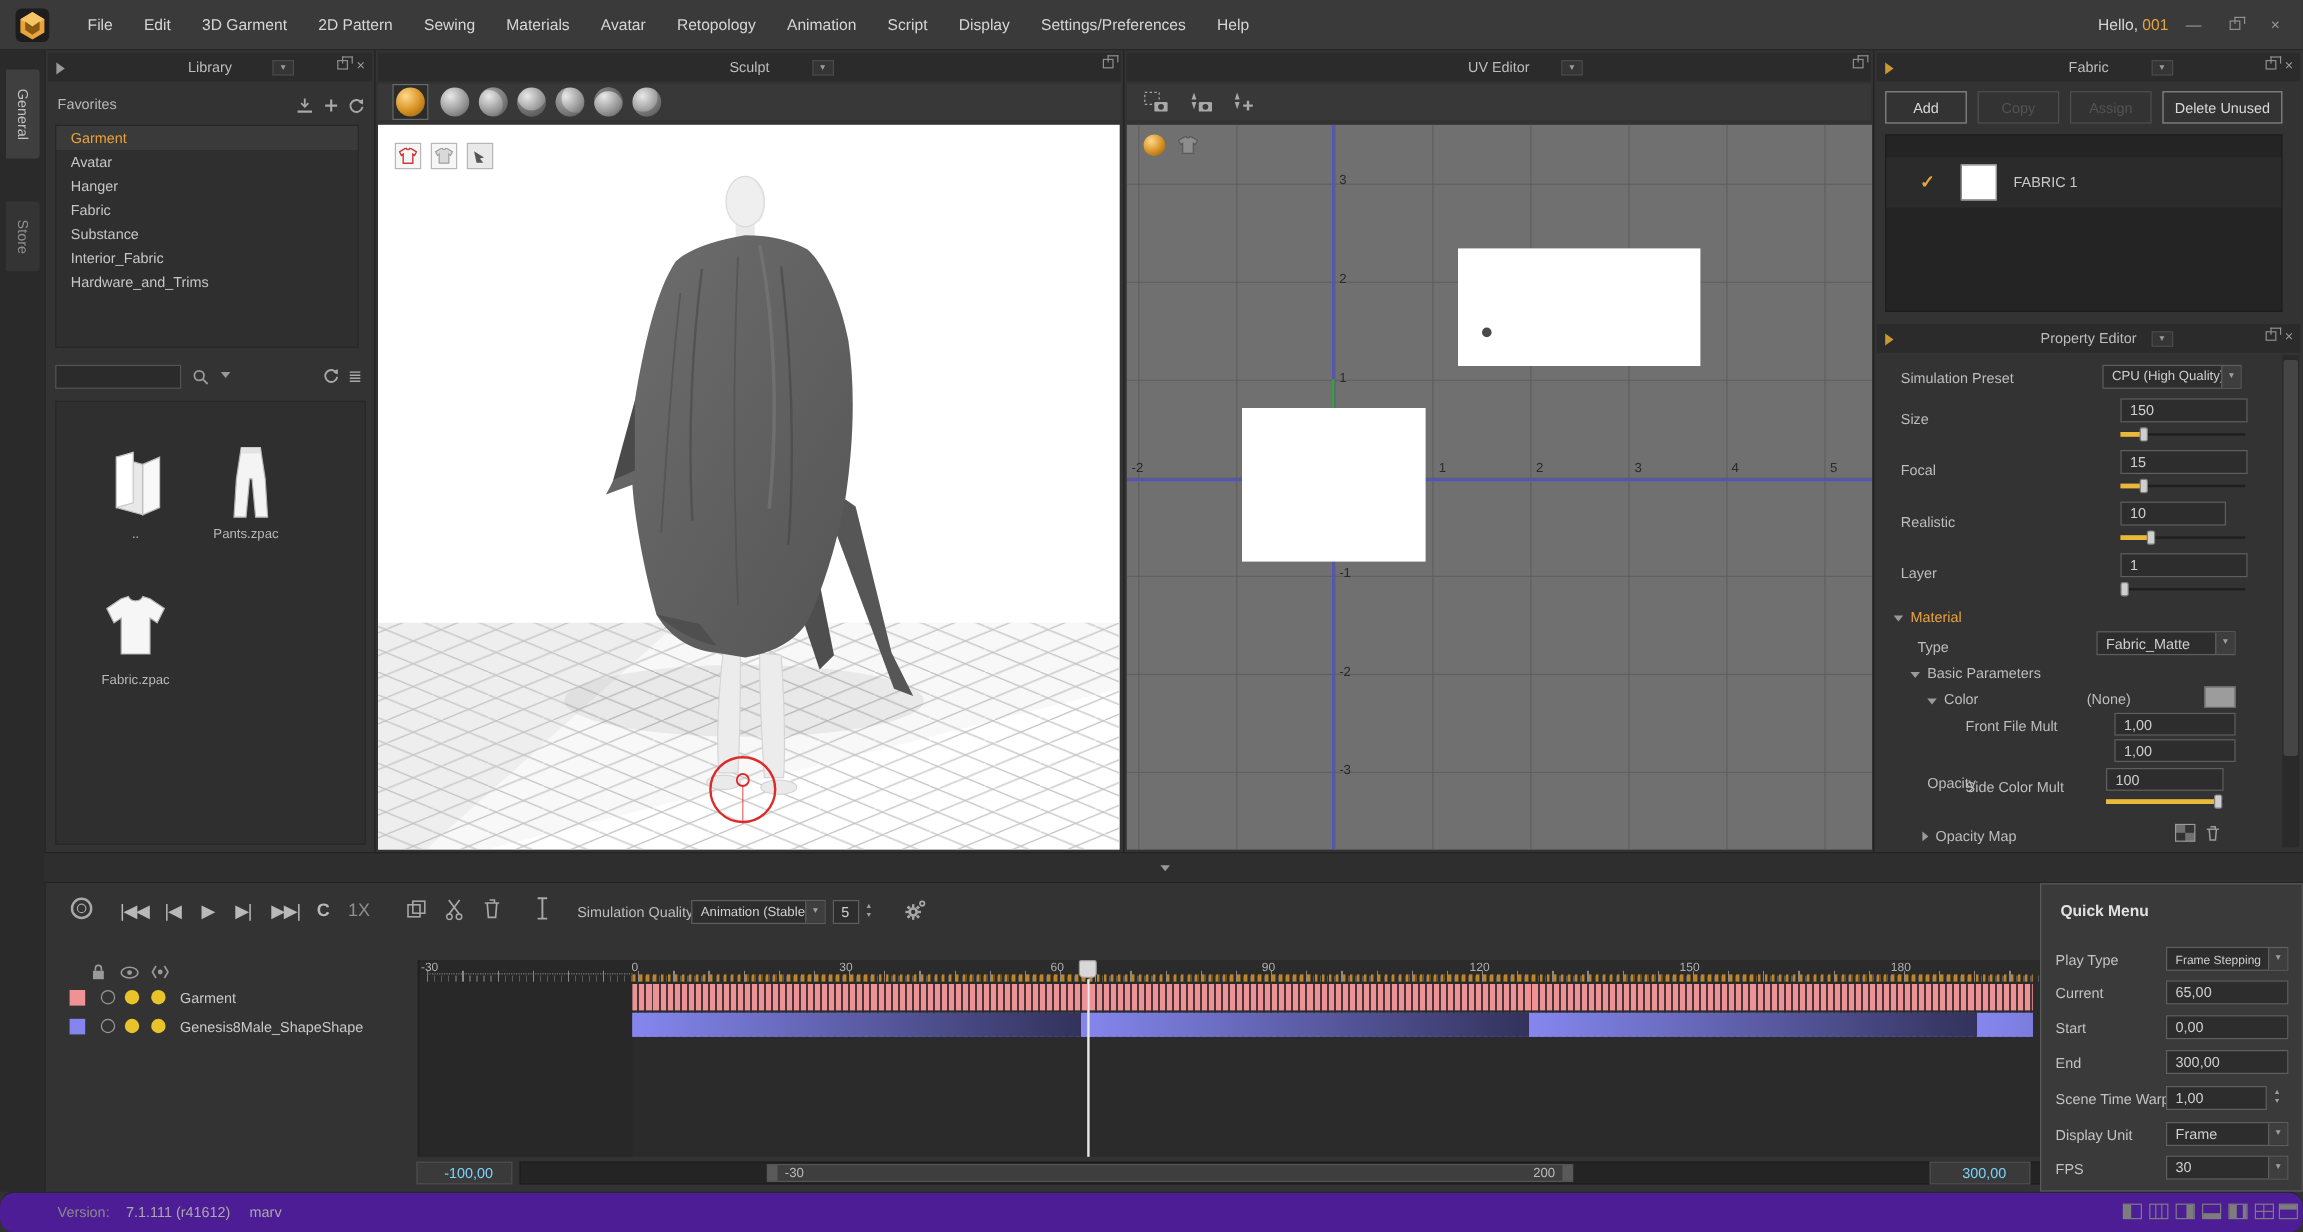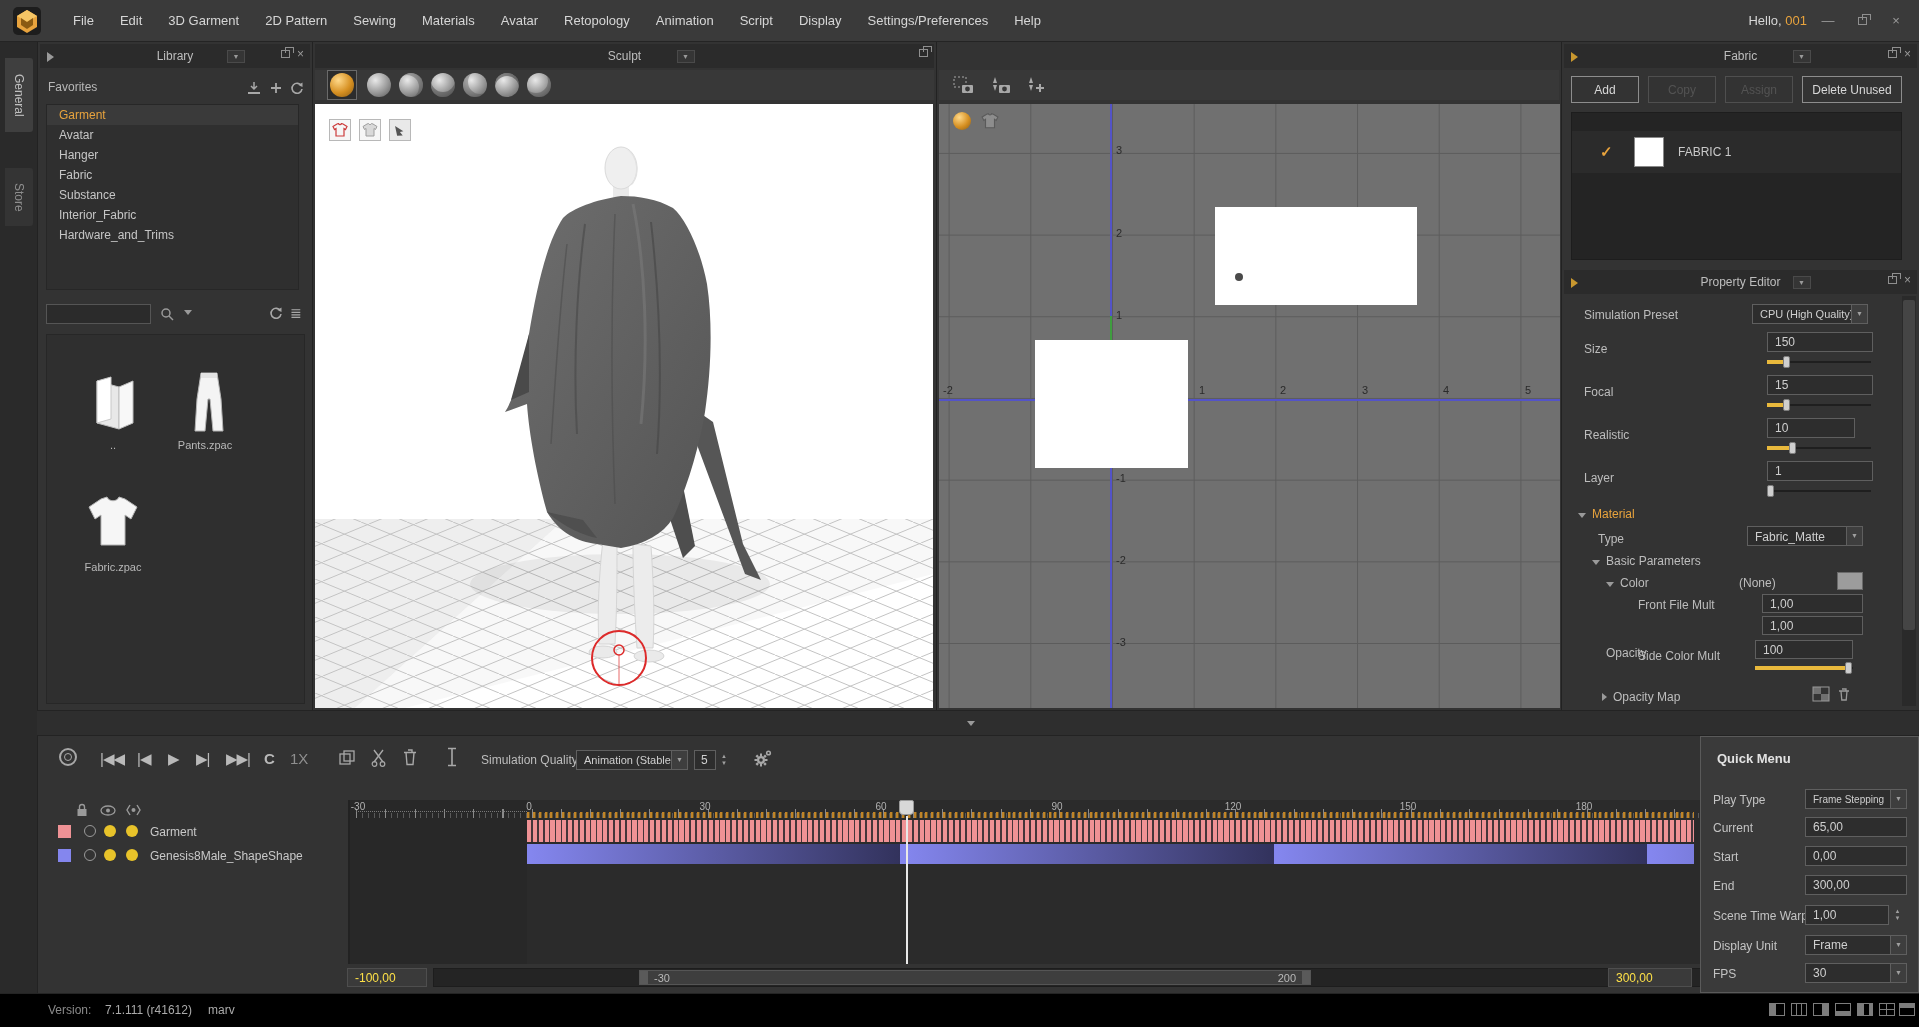--- a/index.html
+++ b/index.html
@@ -128,36 +128,36 @@
   #kf-genesis { top:44px; height:20px; background:repeating-linear-gradient(90deg,#8486ee 0 4.2px,#32325c 32%, #32325c 4.2px, #32325c 5.86px),repeating-linear-gradient(90deg,#8486ee 0 4.2px,#32325c 4.2px 5.86px); }
   #playhead-line { position:absolute; left:556px; top:16px; width:2px; height:148px; background:#e8e8e8; }
   #playhead-cap { position:absolute; left:549px; top:0; width:15px; height:15px; background:#d8d8d8; border-radius:2px 2px 4px 4px; border:1px solid #9a9a9a; }
   .track-row { position:absolute; left:0; width:310px; height:24px; }
   .track-chip { position:absolute; left:20px; top:5px; width:13px; height:13px; }
   .track-circle { position:absolute; left:46px; top:5px; width:12px; height:12px; border:1px solid #9a9a9a; border-radius:50%; }
   .track-dot { position:absolute; top:5px; width:12px; height:12px; border-radius:50%; background:#e8c32a; }
   .track-name { position:absolute; left:112px; top:5px; color:#c9c9c9; }
   #tl-sep { position:absolute; left:310px; top:64px; width:2px; height:164px; background:#222; }
   #scroll-row { position:absolute; left:0; top:232px; width:100%; height:20px; }
-  .scroll-box { position:absolute; height:19px; background:#3a3a3a; border:1px solid #4e4e4e; color:#fde047; padding:2px 0 0 7px; }
+  .scroll-box { position:absolute; height:19px; background:#3a3a3a; border:1px solid #4e4e4e; color:#7dd3fc; padding:2px 0 0 7px;text-align:center; }
   #scroll-track { position:absolute; left:395px; top:0; width:1270px; height:19px; background:#242424; border:1px solid #1d1d1d; }
   #scroll-thumb { position:absolute; left:205px; top:1px; width:672px; height:15px; background:#3e3e3e; border:1px solid #555; }
   .thumb-grip { position:absolute; top:0; width:8px; height:100%; background:#5a5a5a; }
   .scroll-lbl { position:absolute; top:1px; color:#b9b9b9; font-size:11px; }
 
   
   #quickmenu { position:absolute; left:1700px; top:736px; width:219px; height:257px; background:#3a3a3a; border:1px solid #5a5a5a; }
   #qm-title { position:absolute; left:16px; top:14px; font-weight:bold; color:#e2e2e2; font-size:13px; }
   .qm-label { position:absolute; left:12px; color:#c3c3c3; }
   .qm-box { position:absolute; left:104px; width:102px; height:20px; background:#2d2d2d; border:1px solid #5f5f5f; color:#cfcfcf; padding:2px 0 0 7px; font-size:12px; }
   .qm-dd .caret { position:absolute; right:0; top:0; width:16px; height:18px; background:#3e3e3e; border-left:1px solid #5f5f5f; color:#9f9f9f; font-size:7px; text-align:center; line-height:17px; }
   .qm-spin { position:absolute; left:190px; width:13px; height:20px; display:flex; flex-direction:column; align-items:center; justify-content:center; color:#9f9f9f; font-size:6px; line-height:7px; }
 
   
-  #statusbar { position:absolute; left:0; top:993px; width:1919px; height:34px; background:#000000; border-top:1px solid #242424; }
+  #statusbar { position:absolute; left:0; top:993px; width:1919px; height:34px; background:#4c1d95; border-top:1px solid #242424;border-radius:12px; }
   #statusbar span { position:absolute; top:9px; }
   .layout-ic { position:absolute; top:8px; width:16px; height:13px; border:1px solid #7d7d7d; }
   .layout-ic i { position:absolute; background:#7d7d7d; }
 
   .icon-gray { color:#a8a8a8; }
   svg { display:block; }
 </style>
 </head>
 <body>
 
@@ -342,20 +342,27 @@
       </div>
       <div class="vp-toggle" style="left:74px; background:#e9e9e9;">
         <svg width="14" height="14" viewBox="0 0 14 14">
           <path d="M3 12 L3 2 L10 9 L6.5 9 L8.5 13 Z" fill="#555" transform="rotate(-12 7 7)"></path>
         </svg>
       </div>
     </div>
   </div>
 
   <div class="panel" id="uv">
+    <div class="phead">
+      <span class="phead-title">UV Editor</span>
+      <span class="phead-dd">▼</span>
+      <span class="phead-icons">
+          <span class="float-ic"></span>
+        </span>
+    </div>
     <div id="uvtools">
       <svg width="22" height="20" viewBox="0 0 22 20">
         <rect x="1" y="2" width="12" height="10" fill="none" stroke="#a8a8a8" stroke-dasharray="2 2"></rect>
         <rect x="9" y="10" width="11" height="8" fill="#a8a8a8" rx="1"></rect>
           <circle cx="14.5" cy="14" r="2.4" fill="#383838"></circle>
       </svg>
       <svg width="22" height="20" viewBox="0 0 22 20">
         <polygon points="4,8 8,8 6,2" fill="#a8a8a8"></polygon>
           <polygon points="4,10 8,10 6,16" fill="#a8a8a8"></polygon>
         <rect x="10" y="10" width="11" height="8" fill="#a8a8a8" rx="1"></rect>

